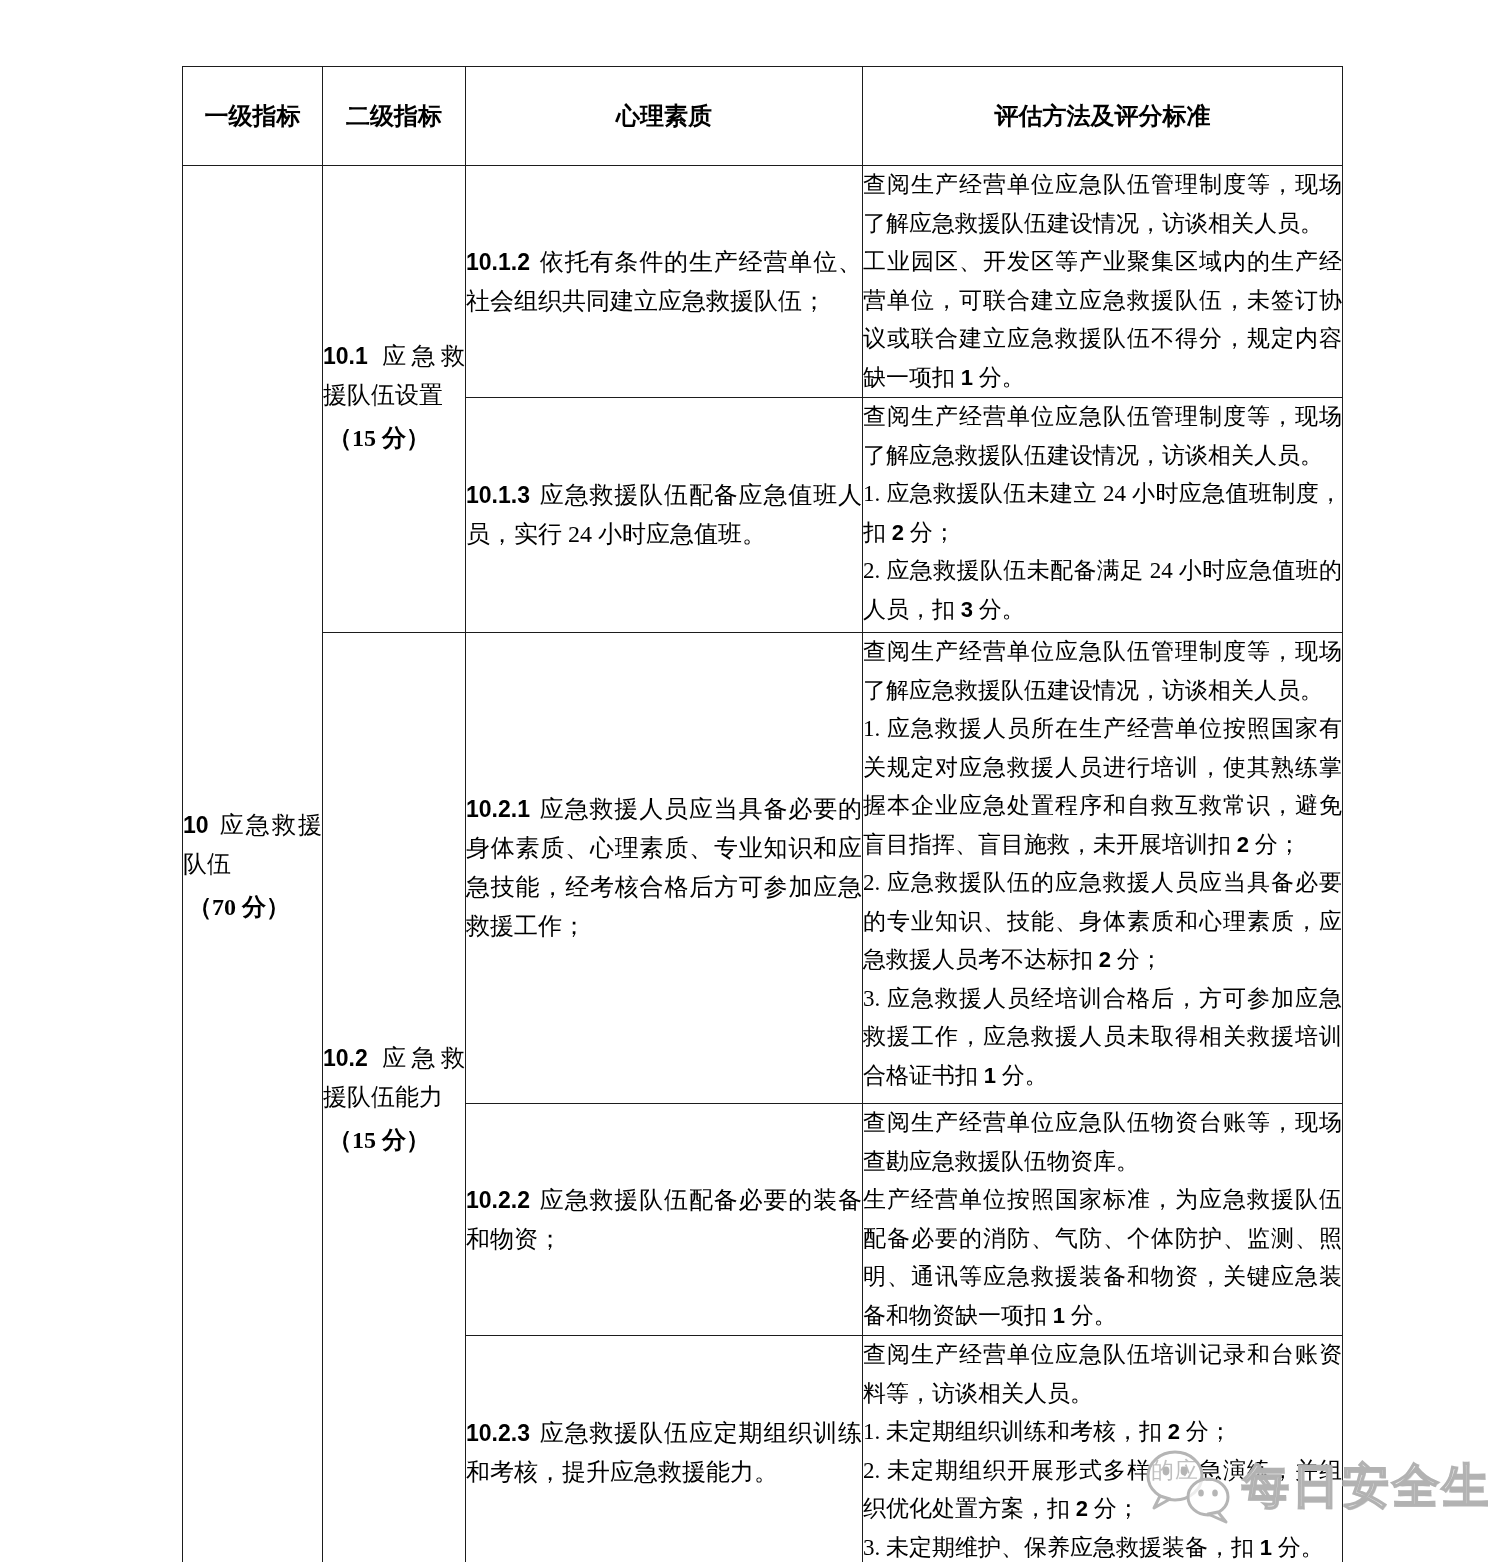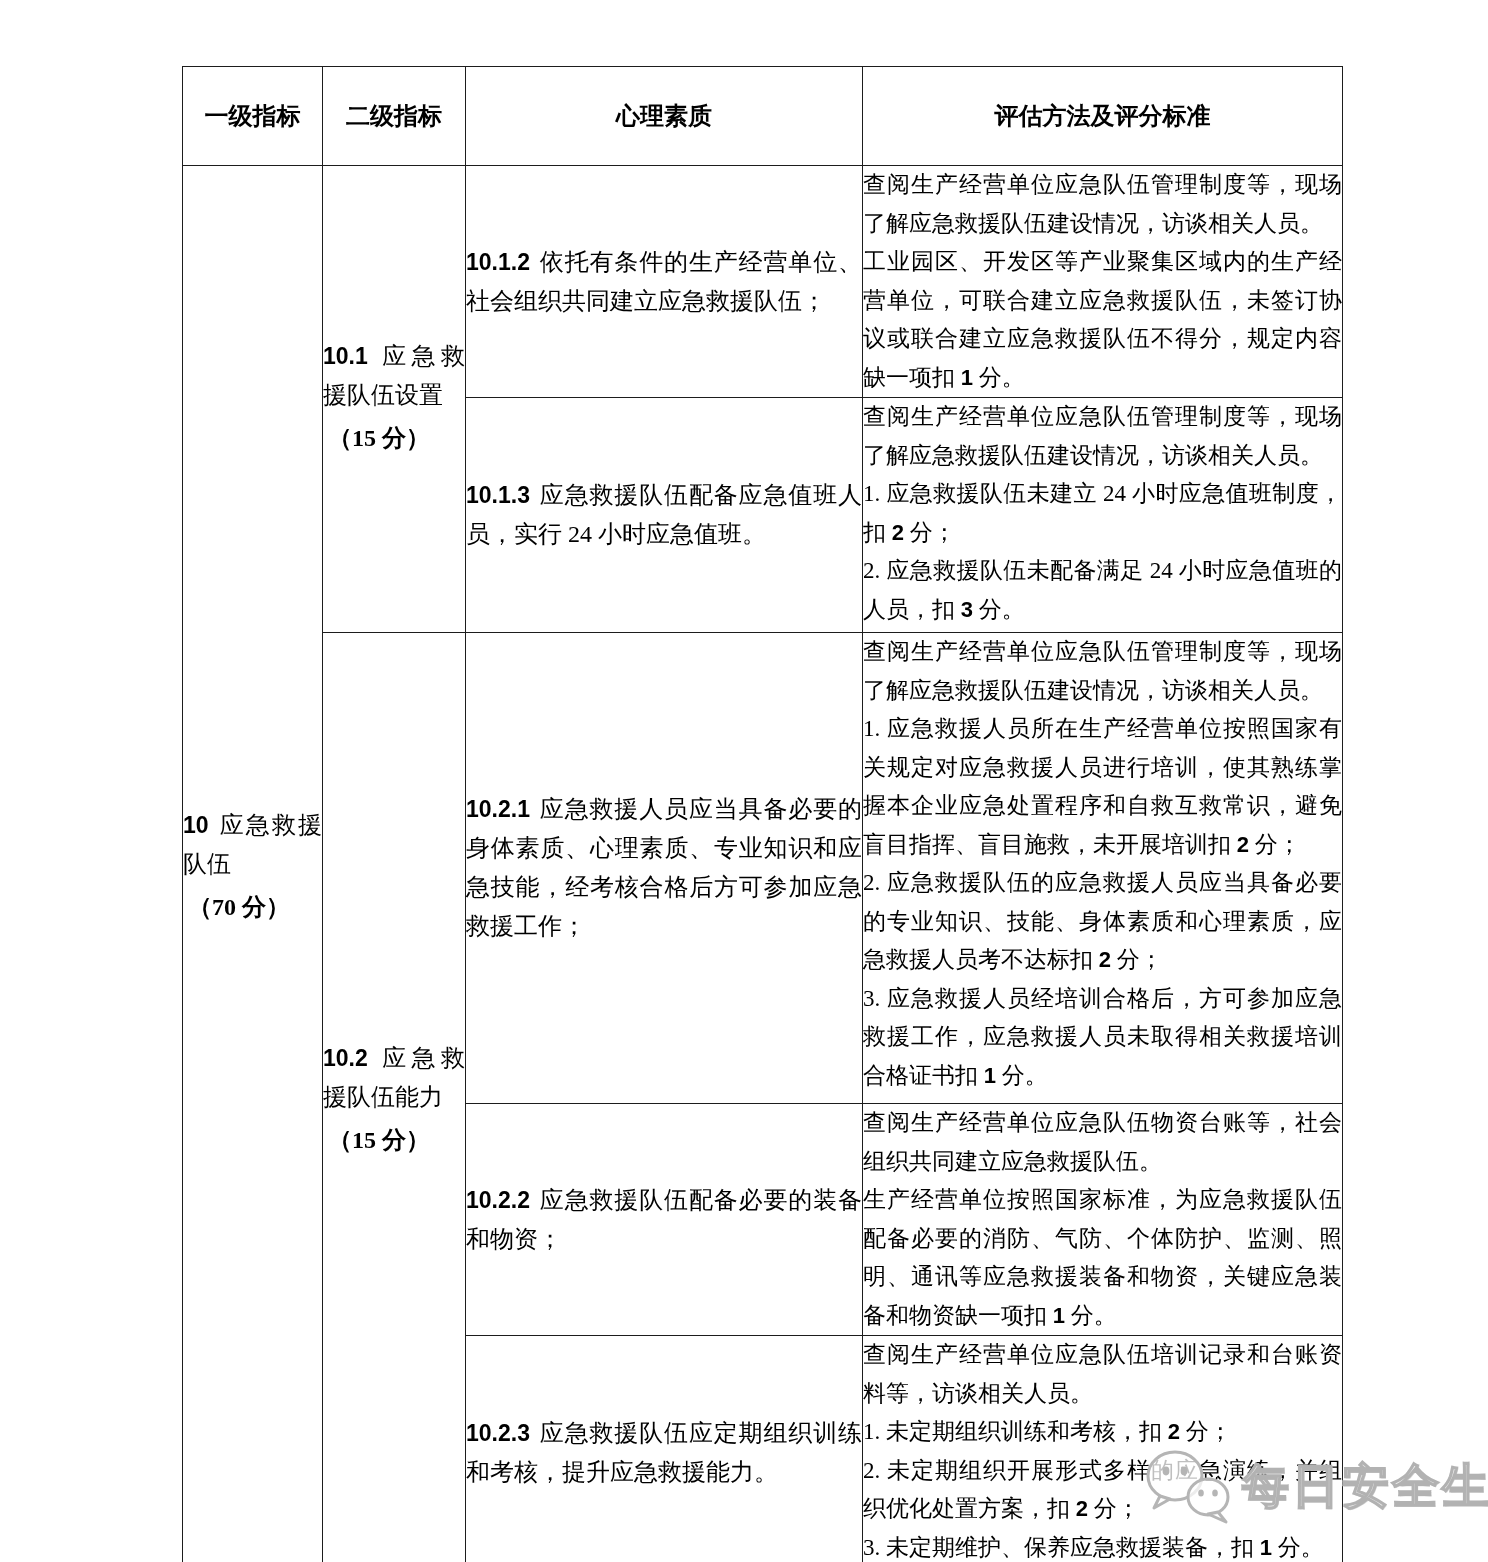--- a/index.html
+++ b/index.html
@@ -155,21 +155,21 @@
               <div class="para">3. 应急救援人员经培训合格后，方可参加应急救援工作，应急救援人员未取得相关救援培训合格证书扣 <b class="dnum">1</b> 分。</div>
             </div>
         </td>
       </tr>
       <tr style="height:231px">
         <td class="c3">
           <div class="ind"><span class="num">10.2.2</span><span>应急救援队伍配备必要的装备和物资；</span></div>
         </td>
         <td class="c4">
           <div>
-              <div class="para">查阅生产经营单位应急队伍物资台账等，社会组织共同建立应急救援队伍。</div>
+              <div class="para">查阅生产经营单位应急队伍物资台账等，现场查勘应急救援队伍物资库。</div>
               <div class="para">生产经营单位按照国家标准，为应急救援队伍配备必要的消防、气防、个体防护、监测、照明、通讯等应急救援装备和物资，关键应急装备和物资缺一项扣 <b class="dnum">1</b> 分。</div>
             </div>
         </td>
       </tr>
       <tr style="height:235px">
         <td class="c3">
           <div class="ind"><span class="num">10.2.3</span><span>应急救援队伍应定期组织训练和考核，提升应急救援能力。</span></div>
         </td>
         <td class="c4">
           <div>

